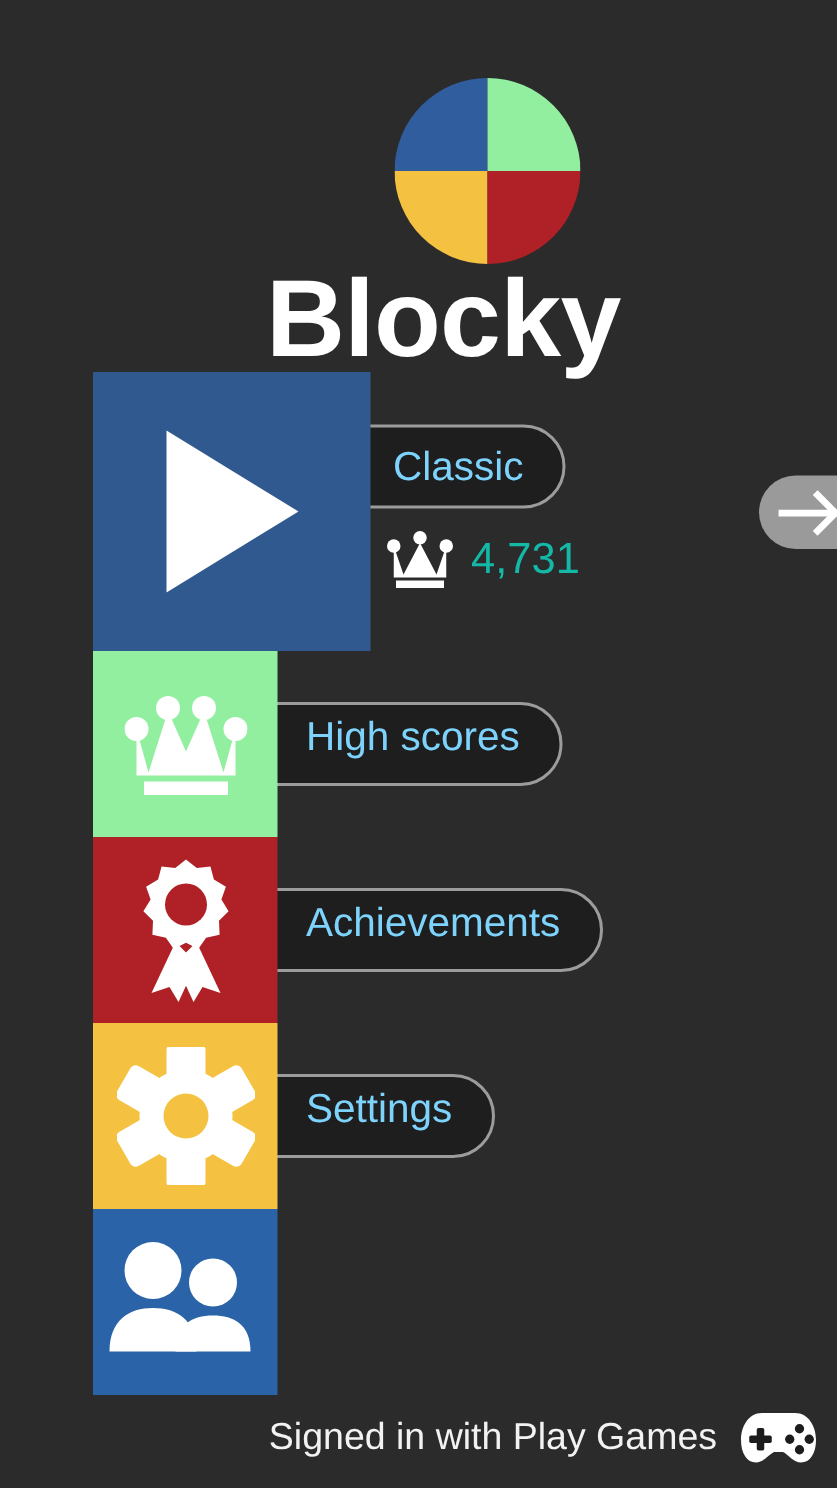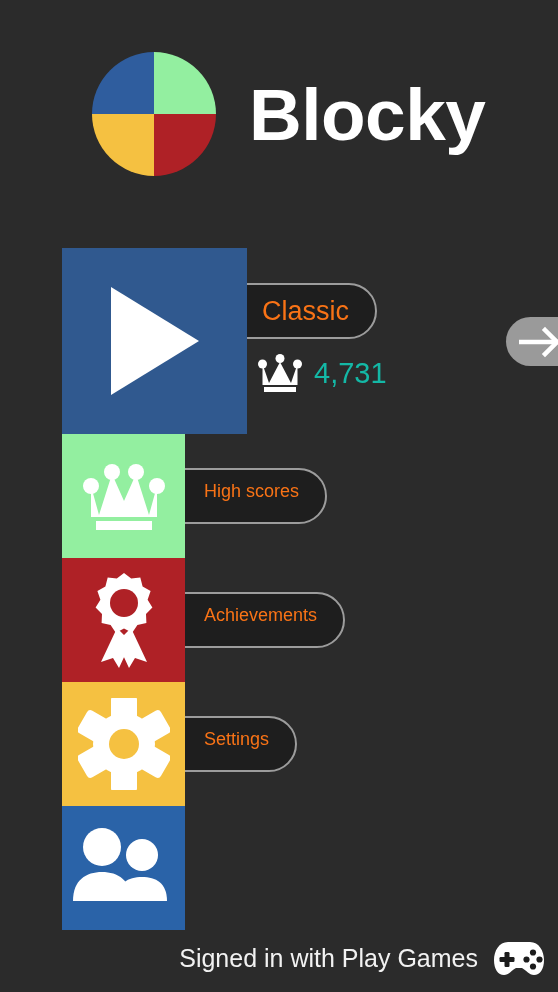--- a/index.html
+++ b/index.html
@@ -24,20 +24,21 @@
 
   
   .header {
     position: absolute;
     left: 0;
     top: 52px;
     width: 558px;
     height: 124px;
     display: flex;
     align-items: center;
+    flex-direction: column;
   }
   .logo {
     margin-left: 92px;
     width: 124px;
     height: 124px;
     border-radius: 50%;
     overflow: hidden;
     display: grid;
     grid-template-columns: 1fr 1fr;
     grid-template-rows: 1fr 1fr;
@@ -78,39 +79,39 @@
   .row-small .tile { width: 123px; height: 124px; }
   .row-play  { height: 186px; }
   .row-small { height: 124px; }
 
   .pill {
     position: absolute;
     z-index: 1;
     background: #1e1e1e;
     border: 2px solid #9c9c9c;
     border-radius: 100px;
-    color: #f97316;
+    color: #7dd3fc;
     display: flex;
     align-items: center;
     box-sizing: border-box;
     white-space: nowrap;
   }
   .row-play .pill {
     left: 160px;
     top: 35px;
     height: 56px;
     padding: 0 26px 0 100px;
     font-size: 27px;
   }
   .row-small .pill {
     left: 130px;
     top: 34px;
     height: 56px;
     padding: 0 26px 10px 72px;
-    font-size: 18px;
+    font-size: 27px;
   }
 
   
   .score {
     position: absolute;
     z-index: 1;
     left: 258px;
     top: 106px;
     display: flex;
     align-items: center;

